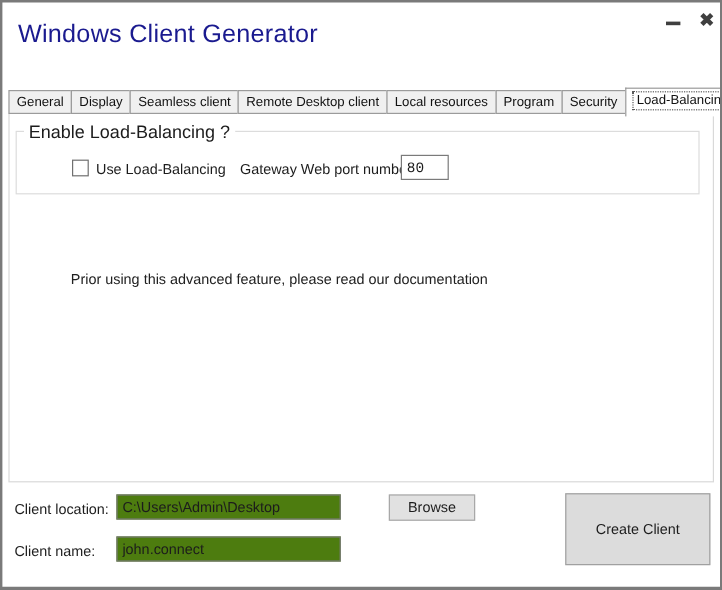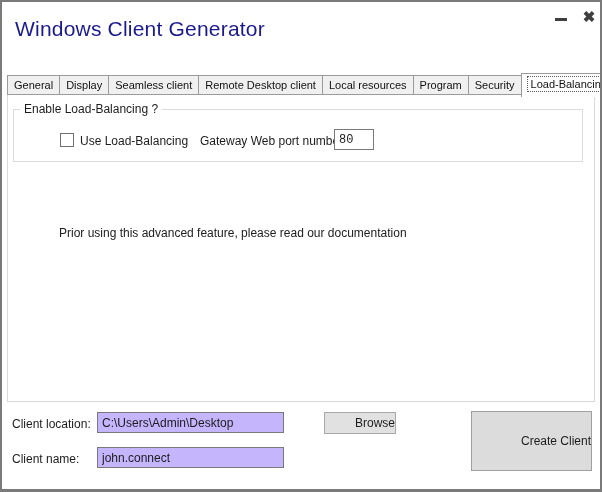--- a/index.html
+++ b/index.html
@@ -33,21 +33,21 @@
   .tabpage{
     position:absolute;left:5px;top:92px;width:588px;height:308px;background:#fff;
     border:1px solid #d9d9d9;z-index:1;
   }
   .groupbox{
     position:absolute;left:5px;top:14px;width:570px;height:53px;
     border:1px solid #dcdcdc;
   }
   .groupbox-label{
     position:absolute;left:6px;top:-8px;background:#ffffff;padding:0 4px;
-    font-size:12px;color:#1c1c1c;white-space:nowrap;
+    font-size:15px;color:#1c1c1c;white-space:nowrap;
   }
   .checkbox{
     position:absolute;left:52px;top:38px;width:14px;height:14px;background:#fff;
     border:1px solid #707070;
   }
   .cb-label{position:absolute;left:72px;top:39px;font-size:12px;}
   .port-label{position:absolute;left:192px;top:39px;font-size:12px;}
   .port-input{
     position:absolute;left:326px;top:34px;width:40px;height:21px;
     border:1px solid #7a7a7a;font-family:Liberation Mono, monospace;font-size:12px;
@@ -55,28 +55,28 @@
   }
   .desc{position:absolute;left:51px;font-size:12px;color:#202020;white-space:nowrap;}
   .d1{top:82px;} .d2{top:102px;} .d3{top:131px;}
   
   .f-label{position:absolute;font-size:12px;color:#1c1c1c;}
   .loc-label{left:10px;top:415px;}
   .name-label{left:10px;top:450px;}
   .text-input{
     position:absolute;left:95px;width:187px;height:21px;border:1px solid #7a7a7a;
     font-family:"Liberation Sans",sans-serif;font-size:12px;padding:1px 4px;
-    color:#1c1c1c;background:#c4b5fd;
+    color:#1c1c1c;background:#4d7c0f;
   }
   .loc-input{top:410px;}
   .name-input{top:445px;}
   .btn{
     position:absolute;background:#e1e1e1;border:1px solid #a8a8a8;
     font-family:"Liberation Sans",sans-serif;font-size:12px;color:#1c1c1c;
-    display:flex;align-items:center;justify-content:flex-end;cursor:default;
+    display:flex;align-items:center;justify-content:center;cursor:default;
   }
   .browse-btn{left:322px;top:410px;width:72px;height:22px;}
   .create-btn{left:469px;top:409px;width:121px;height:60px;background:#dcdcdc;border-color:#a0a0a0;}
 </style>
 </head>
 <body>
 
 <div class="window">
 
   <div class="title">Windows Client Generator</div>

